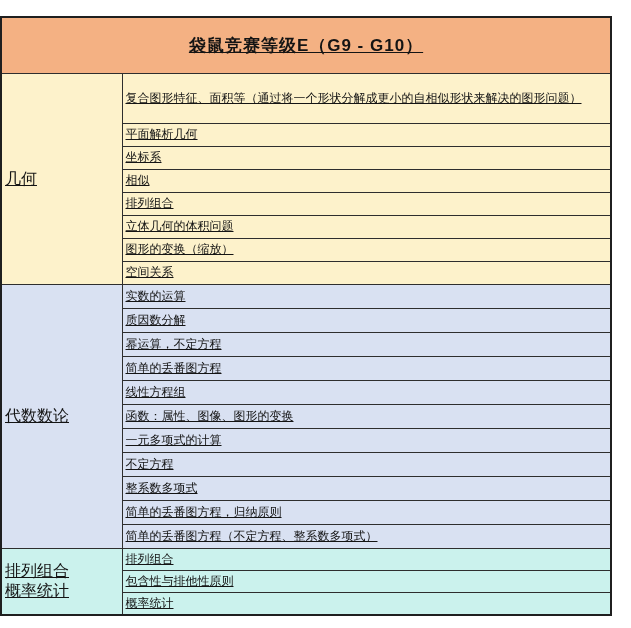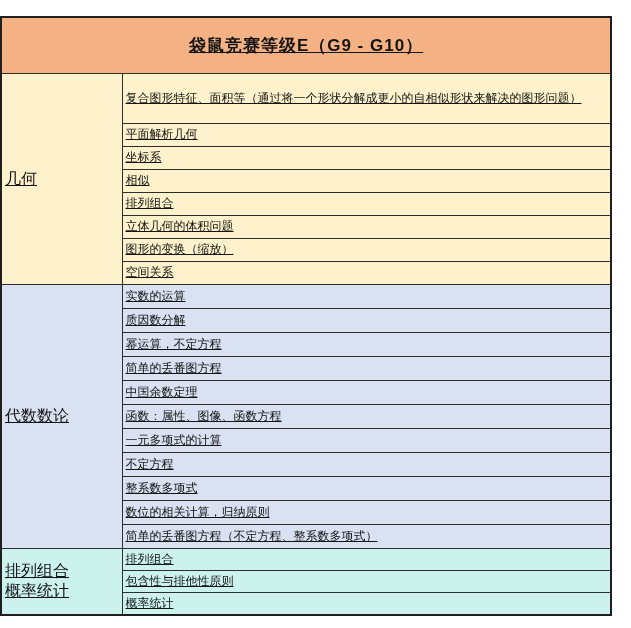--- a/index.html
+++ b/index.html
@@ -96,36 +96,36 @@
       <tr class="row-alg">
         <td class="bg-alg">质因数分解</td>
       </tr>
       <tr class="row-alg">
         <td class="bg-alg">幂运算，不定方程</td>
       </tr>
       <tr class="row-alg">
         <td class="bg-alg">简单的丢番图方程</td>
       </tr>
       <tr class="row-alg">
-        <td class="bg-alg">中国余数定理</td>
+        <td class="bg-alg">线性方程组</td>
       </tr>
       <tr class="row-alg">
-        <td class="bg-alg">函数：属性、图像、函数方程</td>
+        <td class="bg-alg">函数：属性、图像、图形的变换</td>
       </tr>
       <tr class="row-alg">
         <td class="bg-alg">一元多项式的计算</td>
       </tr>
       <tr class="row-alg">
         <td class="bg-alg">不定方程</td>
       </tr>
       <tr class="row-alg">
         <td class="bg-alg">整系数多项式</td>
       </tr>
       <tr class="row-alg">
-        <td class="bg-alg">数位的相关计算，归纳原则</td>
+        <td class="bg-alg">简单的丢番图方程，归纳原则</td>
       </tr>
       <tr class="row-alg">
         <td class="bg-alg">简单的丢番图方程（不定方程、整系数多项式）</td>
       </tr>
 
       <tr class="row-comb">
         <td rowspan="3" class="label-cell bg-comb">排列组合
 概率统计</td>
         <td class="bg-comb">排列组合</td>
       </tr>

